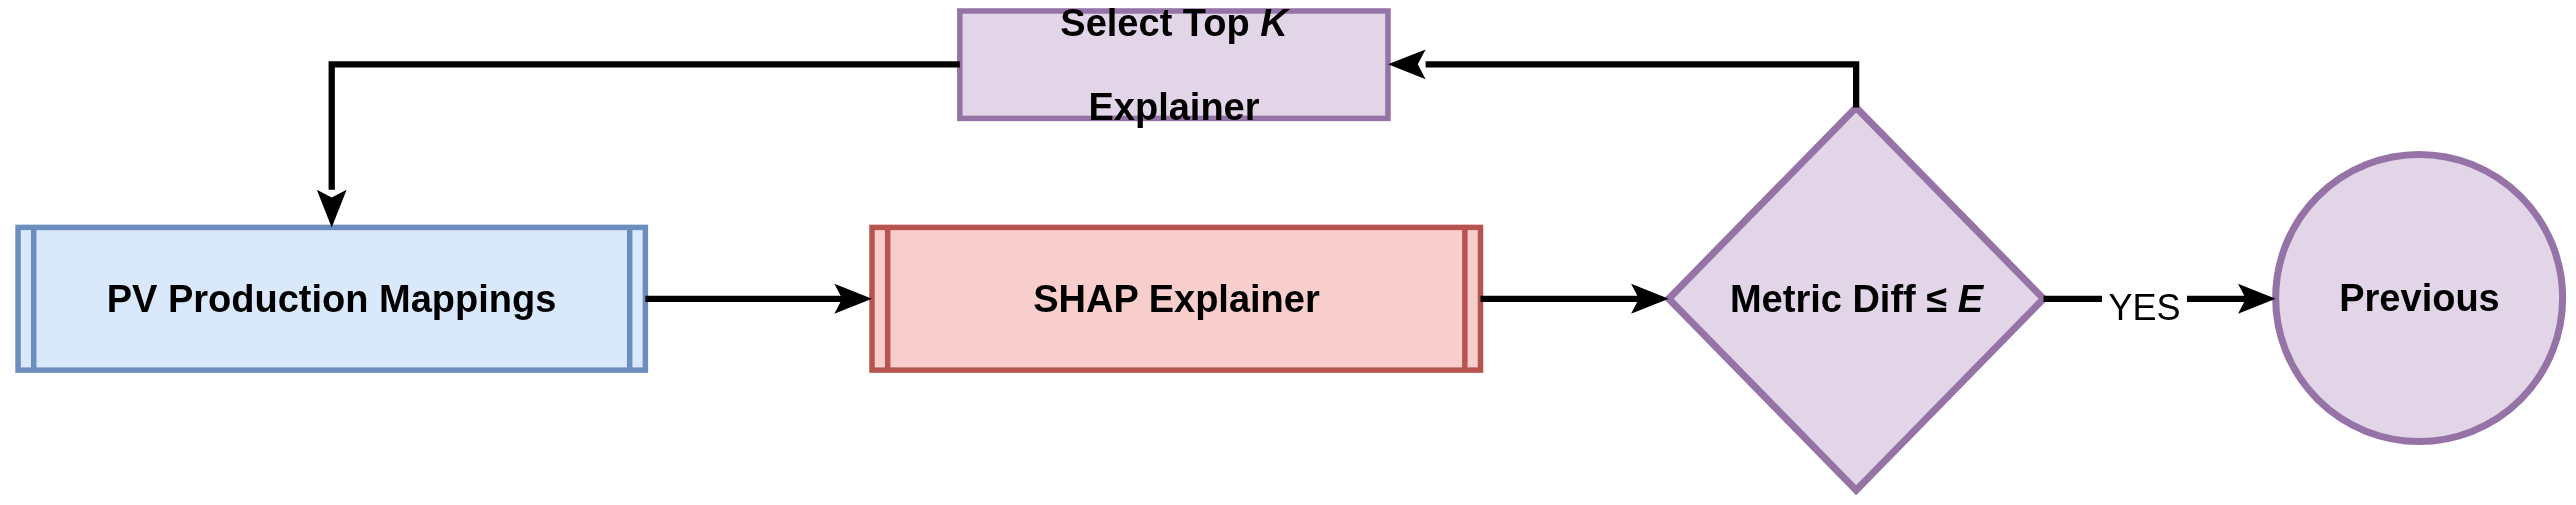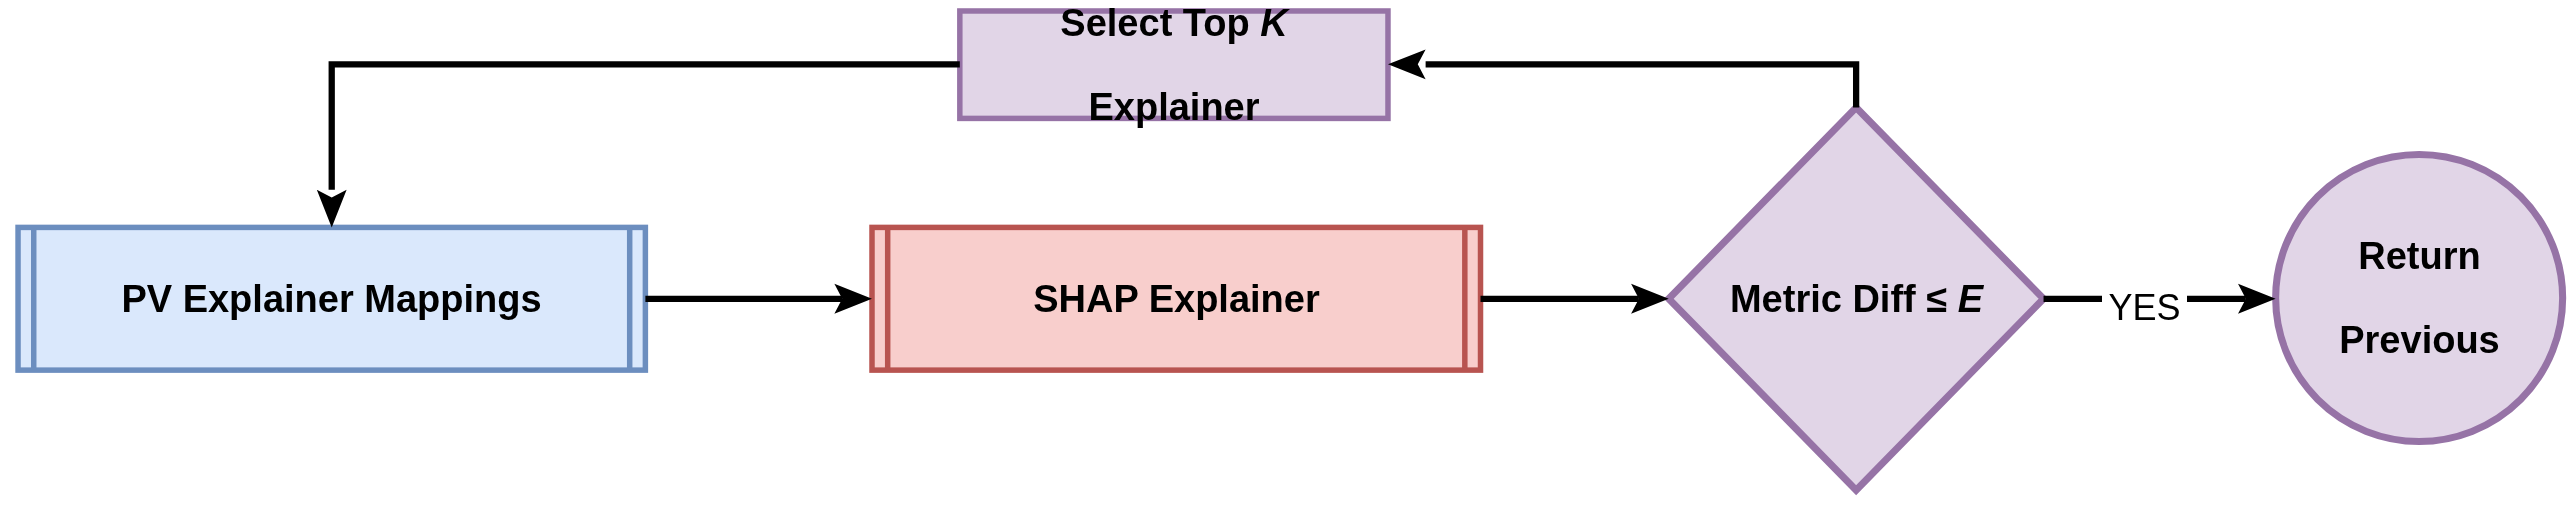--- a/index.html
+++ b/index.html
@@ -70,33 +70,32 @@
     <path d="M 1224 82 L 423 82 L 423 242" fill="none" stroke-width="8" stroke="#000000"></path>
     <polygon points="423,290 404,242 423,252 442,242" fill="#000000"></polygon>
   </svg>
 
   <div class="label" style="left:960px; top:11px; width:428px; height:107px;">
     <div><span>Select Top </span><span class="var">K</span></div>
     <div>Explainer</div>
   </div>
 
   <div class="label" style="left:18px; top:227px; width:627px; height:143px;">
-    <div>PV Explainer Mappings</div>
+    <div>PV Production Mappings</div>
   </div>
 
   <div class="label" style="left:872px; top:227px; width:609px; height:143px;text-align:right;">
     <div>SHAP Explainer</div>
   </div>
 
   <div class="label" style="left:1669px; top:107px; width:375px; height:383px;align-items:center;">
     <div><span>Metric Diff ≤ </span><span class="var">E</span></div>
   </div>
 
   <div class="label" style="left:2276px; top:154px; width:287px; height:287px;">
-    <div>Return</div>
     <div>Previous</div>
   </div>
 
   <div class="label" style="left:2082px; top:274px; width:125px; height:49px;margin-top:9px;">
     <div class="edge-label">YES</div>
   </div>
 
 </div>
 
 

